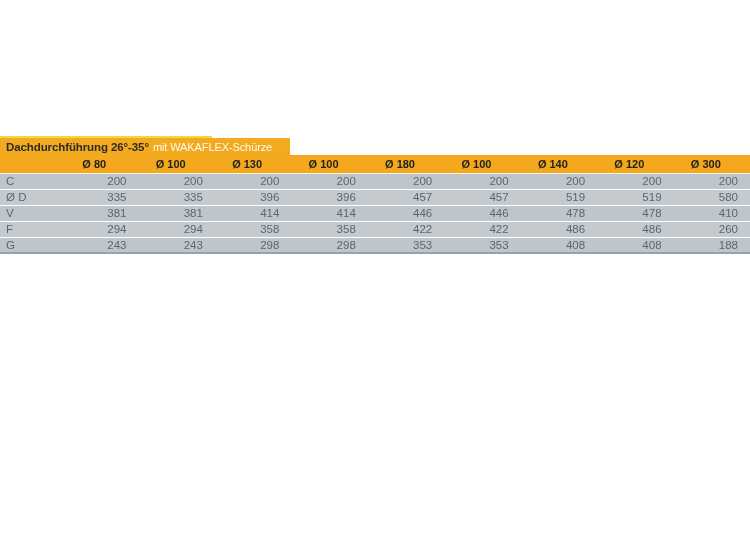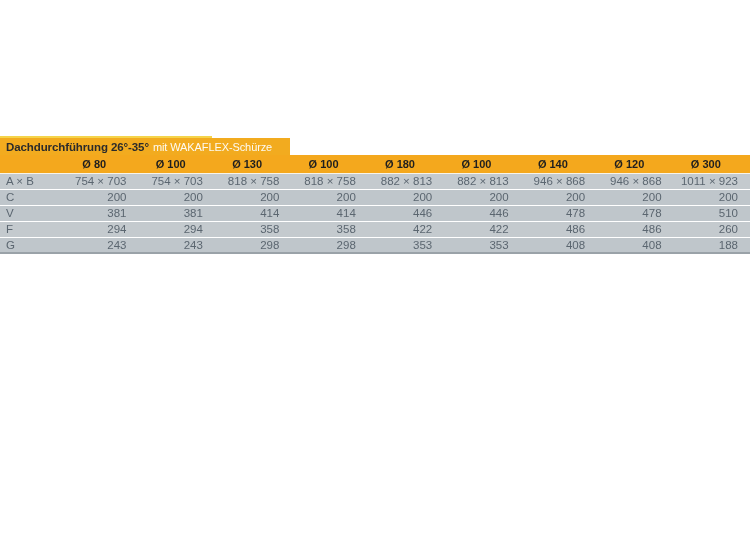--- a/index.html
+++ b/index.html
@@ -165,58 +165,58 @@
           <th>Ø 100</th>
           <th>Ø 180</th>
           <th>Ø 100</th>
           <th>Ø 140</th>
           <th>Ø 120</th>
           <th>Ø 300</th>
         </tr>
       </thead>
       <tbody>
 
-        <tr class="data-row odd">
-          <td class="rowlabel">A × B</td>
-          <td class="val">754 × 703</td>
-          <td class="val">754 × 703</td>
-          <td class="val">818 × 758</td>
-          <td class="val">818 × 758</td>
-          <td class="val">882 × 813</td>
-          <td class="val">882 × 813</td>
-          <td class="val">946 × 868</td>
-          <td class="val">946 × 868</td>
-          <td class="val">1011 × 923</td>
-        </tr>
 
         <tr class="data-row even">
           <td class="rowlabel">C</td>
           <td class="val">200</td>
           <td class="val">200</td>
           <td class="val">200</td>
           <td class="val">200</td>
           <td class="val">200</td>
           <td class="val">200</td>
           <td class="val">200</td>
           <td class="val">200</td>
           <td class="val">200</td>
         </tr>
 
+        <tr class="data-row odd">
+          <td class="rowlabel">Ø D</td>
+          <td class="val">335</td>
+          <td class="val">335</td>
+          <td class="val">396</td>
+          <td class="val">396</td>
+          <td class="val">457</td>
+          <td class="val">457</td>
+          <td class="val">519</td>
+          <td class="val">519</td>
+          <td class="val">580</td>
+        </tr>
 
         <tr class="data-row even">
           <td class="rowlabel">V</td>
           <td class="val">381</td>
           <td class="val">381</td>
           <td class="val">414</td>
           <td class="val">414</td>
           <td class="val">446</td>
           <td class="val">446</td>
           <td class="val">478</td>
           <td class="val">478</td>
-          <td class="val">510</td>
+          <td class="val">410</td>
         </tr>
 
         <tr class="data-row odd">
           <td class="rowlabel">F</td>
           <td class="val">294</td>
           <td class="val">294</td>
           <td class="val">358</td>
           <td class="val">358</td>
           <td class="val">422</td>
           <td class="val">422</td>

